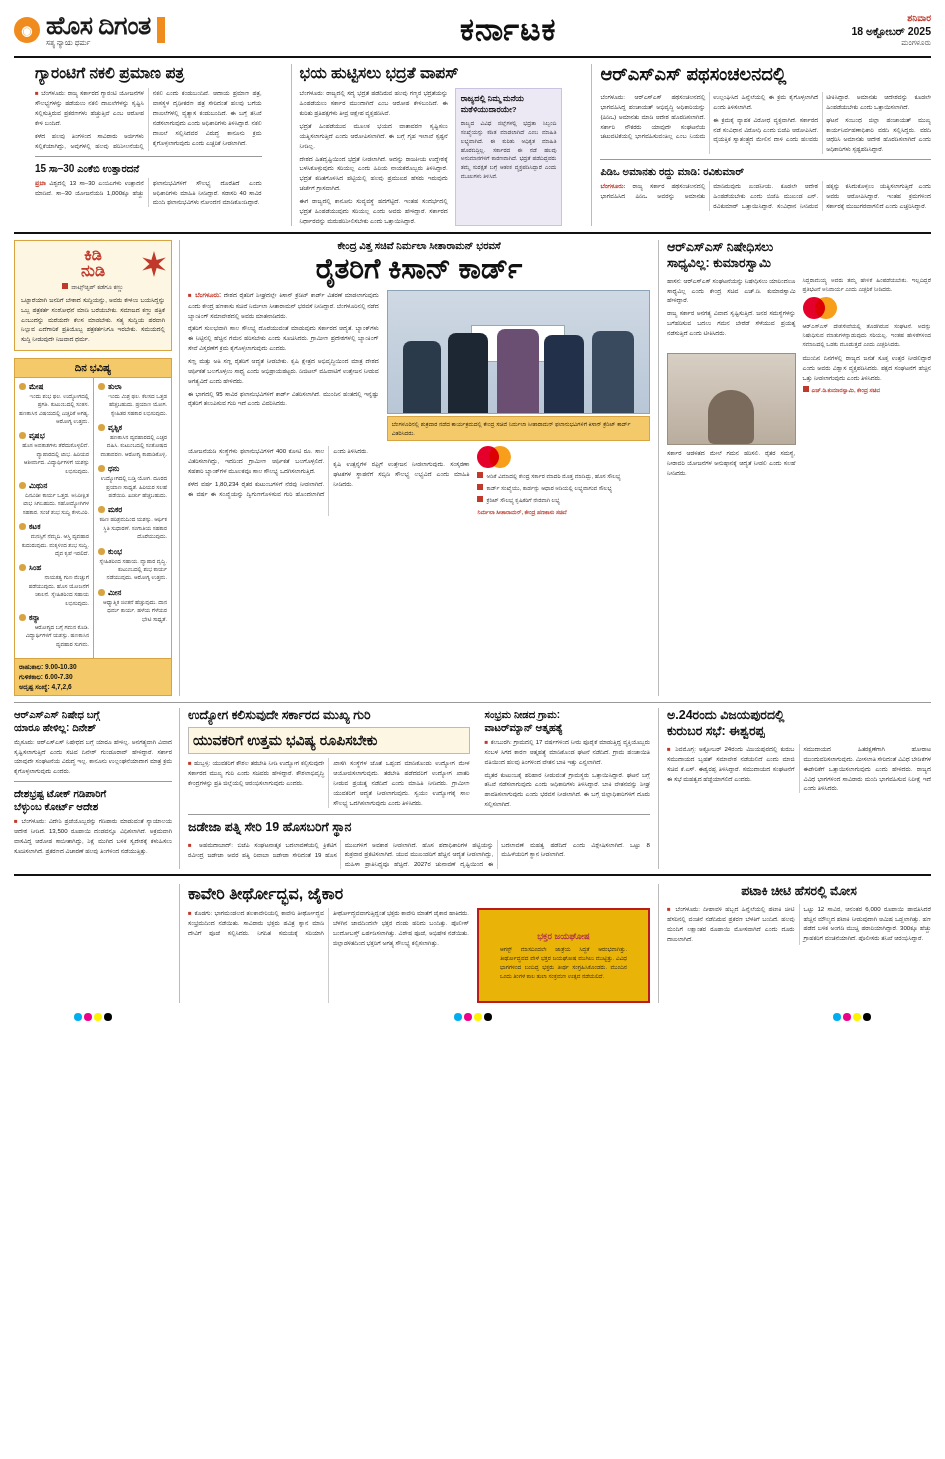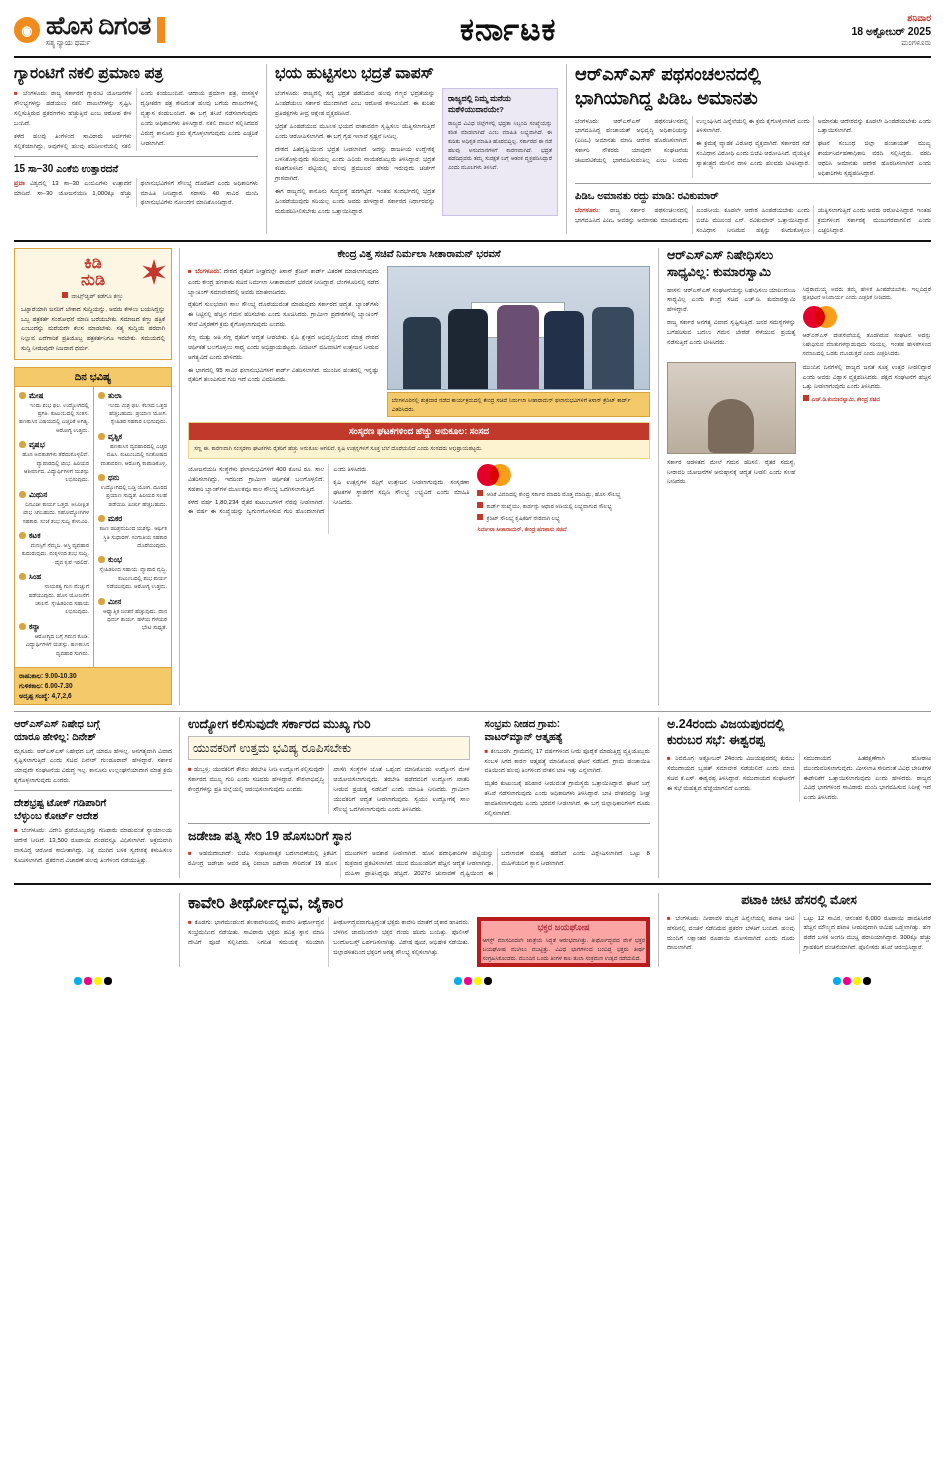--- a/index.html
+++ b/index.html
@@ -39,36 +39,36 @@
     hyphens:auto; word-break:break-word;
   }
   .body-text.sm { font-size:5.7px; line-height:1.55; }
   .lead-mark { color:#c0392b; font-weight:bold; font-size:6.2px; }
   .byline { color:#c0392b; font-weight:bold; font-size:6.4px; }
 
   .col-sep { border-left:1px solid #bbb; }
 
   
   .top-band { display:flex; gap:0; }
-  .tb-col { padding:0 8px; }
+  .tb-col { padding:0 8px;margin-left:21px; }
   .tb1 { width:252px; padding-left:0; }
   .tb2 { width:300px; }
   .tb3 { width:365px; padding-right:0; }
 
   .h-lg { font-size:15.5px; font-weight:bold; line-height:1.22; margin-bottom:5px; }
   .h-xl { font-size:18px; font-weight:bold; line-height:1.2; margin-bottom:6px; }
   .h-md { font-size:12.5px; font-weight:bold; line-height:1.25; margin-bottom:4px; }
   .h-sm { font-size:10px; font-weight:bold; line-height:1.3; margin-bottom:3px; }
 
   .two-col { column-count:2; column-gap:9px; column-rule:1px solid #ccc; }
   .three-col { column-count:3; column-gap:8px; column-rule:1px solid #ccc; }
 
   .tint-violet { background:#ece9f5; border:1px solid #c9c2e2; padding:5px; }
   .tint-yellow { background:#fdf3d0; border:1px solid #e8d68a; padding:5px; }
-  .tint-pink   { background:#fca5a5; border:4px solid #b91c1c; padding:1px; }
+  .tint-pink   { background:#eab308; border:2px solid #b91c1c; padding:21px; }
   .tint-cream  { background:#fdf6e3; border:1px solid #e7dcb8; padding:5px; }
   .subhead-box { border:1px solid #bbb; padding:4px; }
 
   
   .mid { display:flex; margin-top:6px; }
   .mid-left { width:165px; padding-right:7px; }
   .mid-center { width:480px; padding:0 8px; border-left:1px solid #bbb; border-right:1px solid #bbb; }
   .mid-right { width:272px; padding-left:8px; }
 
   
@@ -178,21 +178,20 @@
         </div>
         <div style="width:42%;" class="tint-violet">
           <div style="font-size:8px; font-weight:bold; line-height:1.3; margin-bottom:4px;">ರಾಜ್ಯದಲ್ಲಿ ನಿಮ್ಮ ಮನೆಯ ಮಠೆಳಿಯುದಾರಯೇ?</div>
           <div class="body-text sm">ರಾಜ್ಯದ ವಿವಿಧ ಜಿಲ್ಲೆಗಳಲ್ಲಿ ಭದ್ರತಾ ಸಿಬ್ಬಂದಿ ಸಂಖ್ಯೆಯನ್ನು ಕಡಿತ ಮಾಡಲಾಗಿದೆ ಎಂಬ ಮಾಹಿತಿ ಲಭ್ಯವಾಗಿದೆ. ಈ ಕುರಿತು ಅಧಿಕೃತ ಮಾಹಿತಿ ಹೊರಬಿದ್ದಿಲ್ಲ. ಸರ್ಕಾರದ ಈ ನಡೆ ಹಲವು ಅನುಮಾನಗಳಿಗೆ ಕಾರಣವಾಗಿದೆ. ಭದ್ರತೆ ಪಡೆದಿದ್ದವರು ತಮ್ಮ ಸುರಕ್ಷತೆ ಬಗ್ಗೆ ಆತಂಕ ವ್ಯಕ್ತಪಡಿಸಿದ್ದಾರೆ ಎಂದು ಮೂಲಗಳು ತಿಳಿಸಿವೆ.</div>
         </div>
       </div>
     </div>
 
     <div class="tb-col tb3 col-sep">
       <div class="h-xl">ಆರ್‌ಎಸ್‌ಎಸ್‌ ಪಥಸಂಚಲನದಲ್ಲಿ</div>
-      <div class="h-xl" style="margin-top:-4px;">ಭಾಗಿಯಾಗಿದ್ದ ಪಿಡಿಒ ಅಮಾನತು</div>
       <div class="three-col">
         <div class="body-text">ಬೆಂಗಳೂರು: ಆರ್‌ಎಸ್‌ಎಸ್‌ ಪಥಸಂಚಲನದಲ್ಲಿ ಭಾಗವಹಿಸಿದ್ದ ಪಂಚಾಯತ್ ಅಭಿವೃದ್ಧಿ ಅಧಿಕಾರಿಯನ್ನು (ಪಿಡಿಒ) ಅಮಾನತು ಮಾಡಿ ಆದೇಶ ಹೊರಡಿಸಲಾಗಿದೆ. ಸರ್ಕಾರಿ ನೌಕರರು ಯಾವುದೇ ಸಂಘಟನೆಯ ಚಟುವಟಿಕೆಯಲ್ಲಿ ಭಾಗವಹಿಸುವಂತಿಲ್ಲ ಎಂಬ ನಿಯಮ ಉಲ್ಲಂಘಿಸಿದ ಹಿನ್ನೆಲೆಯಲ್ಲಿ ಈ ಕ್ರಮ ಕೈಗೊಳ್ಳಲಾಗಿದೆ ಎಂದು ತಿಳಿಸಲಾಗಿದೆ.</div>
         <div class="body-text" style="margin-top:3px;">ಈ ಕ್ರಮಕ್ಕೆ ವ್ಯಾಪಕ ವಿರೋಧ ವ್ಯಕ್ತವಾಗಿದೆ. ಸರ್ಕಾರದ ನಡೆ ಸಂವಿಧಾನ ವಿರೋಧಿ ಎಂದು ಬಿಜೆಪಿ ಆರೋಪಿಸಿದೆ. ವೈಯಕ್ತಿಕ ಸ್ವಾತಂತ್ರ್ಯದ ಮೇಲಿನ ದಾಳಿ ಎಂದು ಹಲವರು ಟೀಕಿಸಿದ್ದಾರೆ. ಅಮಾನತು ಆದೇಶವನ್ನು ಕೂಡಲೇ ಹಿಂಪಡೆಯಬೇಕು ಎಂದು ಒತ್ತಾಯಿಸಲಾಗಿದೆ.</div>
         <div class="body-text" style="margin-top:3px;">ಘಟನೆ ಸಂಬಂಧ ಜಿಲ್ಲಾ ಪಂಚಾಯತ್ ಮುಖ್ಯ ಕಾರ್ಯನಿರ್ವಹಣಾಧಿಕಾರಿ ವರದಿ ಸಲ್ಲಿಸಿದ್ದರು. ವರದಿ ಆಧರಿಸಿ ಅಮಾನತು ಆದೇಶ ಹೊರಡಿಸಲಾಗಿದೆ ಎಂದು ಅಧಿಕಾರಿಗಳು ಸ್ಪಷ್ಟಪಡಿಸಿದ್ದಾರೆ.</div>
       </div>
       <div class="rule-thin"></div>
       <div class="h-sm">ಪಿಡಿಒ ಅಮಾನತು ರದ್ದು ಮಾಡಿ: ರವಿಕುಮಾರ್</div>
       <div class="three-col">
         <div class="body-text">
           <span class="lead-mark">ಬೆಂಗಳೂರು:</span>
@@ -312,20 +311,21 @@
       </div>
       <div class="horo-foot">
         <div>ರಾಹುಕಾಲ: 9.00-10.30</div>
         <div>ಗುಳಿಕಕಾಲ: 6.00-7.30</div>
         <div>ಅದೃಷ್ಟ ಸಂಖ್ಯೆ: 4,7,2,6</div>
       </div>
     </div>
 
     <div class="mid-center">
       <div class="kisan-kicker">ಕೇಂದ್ರ ವಿತ್ತ ಸಚಿವೆ ನಿರ್ಮಲಾ ಸೀತಾರಾಮನ್ ಭರವಸೆ</div>
+      <div class="kisan-title">ರೈತರಿಗೆ ಕಿಸಾನ್ ಕಾರ್ಡ್</div>
 
       <div style="display:flex; gap:8px; margin-top:6px;">
         <div style="width:42%;">
           <div class="body-text">
             <span class="lead-mark">■</span>
             <span class="byline">ಬೆಂಗಳೂರು:</span>
             <span>ದೇಶದ ರೈತರಿಗೆ ಶೀಘ್ರದಲ್ಲೇ ಕಿಸಾನ್ ಕ್ರೆಡಿಟ್ ಕಾರ್ಡ್ ವಿತರಣೆ ಮಾಡಲಾಗುವುದು ಎಂದು ಕೇಂದ್ರ ಹಣಕಾಸು ಸಚಿವೆ ನಿರ್ಮಲಾ ಸೀತಾರಾಮನ್ ಭರವಸೆ ನೀಡಿದ್ದಾರೆ. ಬೆಂಗಳೂರಿನಲ್ಲಿ ನಡೆದ ಬ್ಯಾಂಕಿಂಗ್ ಸಮಾವೇಶದಲ್ಲಿ ಅವರು ಮಾತನಾಡಿದರು.</span>
           </div>
           <div class="body-text" style="margin-top:3px;">ರೈತರಿಗೆ ಸುಲಭವಾಗಿ ಸಾಲ ಸೌಲಭ್ಯ ದೊರೆಯುವಂತೆ ಮಾಡುವುದು ಸರ್ಕಾರದ ಆದ್ಯತೆ. ಬ್ಯಾಂಕ್‌ಗಳು ಈ ನಿಟ್ಟಿನಲ್ಲಿ ಹೆಚ್ಚಿನ ಗಮನ ಹರಿಸಬೇಕು ಎಂದು ಸೂಚಿಸಿದರು. ಗ್ರಾಮೀಣ ಪ್ರದೇಶಗಳಲ್ಲಿ ಬ್ಯಾಂಕಿಂಗ್ ಸೇವೆ ವಿಸ್ತರಣೆಗೆ ಕ್ರಮ ಕೈಗೊಳ್ಳಲಾಗುವುದು ಎಂದರು.</div>
           <div class="body-text" style="margin-top:3px;">ಸಣ್ಣ ಮತ್ತು ಅತಿ ಸಣ್ಣ ರೈತರಿಗೆ ಆದ್ಯತೆ ನೀಡಬೇಕು. ಕೃಷಿ ಕ್ಷೇತ್ರದ ಅಭಿವೃದ್ಧಿಯಿಂದ ಮಾತ್ರ ದೇಶದ ಆರ್ಥಿಕತೆ ಬಲಗೊಳ್ಳಲು ಸಾಧ್ಯ ಎಂದು ಅಭಿಪ್ರಾಯಪಟ್ಟರು. ಡಿಜಿಟಲ್ ವಹಿವಾಟಿಗೆ ಉತ್ತೇಜನ ನೀಡುವ ಅಗತ್ಯವಿದೆ ಎಂದು ಹೇಳಿದರು.</div>
@@ -337,24 +337,20 @@
             <div class="pp" style="left:6%;  width:38px; height:72px; background:#2b3a4a;"></div>
             <div class="pp" style="left:23%; width:40px; height:80px; background:#1d2733;"></div>
             <div class="pp" style="left:42%; width:42px; height:84px; background:#6a4f72;"></div>
             <div class="pp" style="left:60%; width:40px; height:78px; background:#223049;"></div>
             <div class="pp" style="left:78%; width:42px; height:82px; background:#3a4a5e;"></div>
           </div>
           <div class="cap-bar" style="margin-top:2px;">ಬೆಂಗಳೂರಿನಲ್ಲಿ ಶುಕ್ರವಾರ ನಡೆದ ಕಾರ್ಯಕ್ರಮದಲ್ಲಿ ಕೇಂದ್ರ ಸಚಿವೆ ನಿರ್ಮಲಾ ಸೀತಾರಾಮನ್ ಫಲಾನುಭವಿಗಳಿಗೆ ಕಿಸಾನ್ ಕ್ರೆಡಿಟ್ ಕಾರ್ಡ್ ವಿತರಿಸಿದರು.</div>
         </div>
       </div>
 
-      <div style="margin-top:5px;" class="tint-yellow">
-        <div class="cap-head" style="margin:-5px -5px 4px -5px;">ಸಂಸ್ಕರಣ ಘಟಕಗಳಿಂದ ಹೆಚ್ಚು ಅನುಕೂಲ: ಸಂಸದ</div>
-        <div class="body-text sm">ಸಣ್ಣ ಈ. ಕಾರಣವಾಗಿ ಸಂಸ್ಕರಣಾ ಘಟಕಗಳು ರೈತರಿಗೆ ಹೆಚ್ಚು ಅನುಕೂಲ ಆಗಲಿವೆ. ಕೃಷಿ ಉತ್ಪನ್ನಗಳಿಗೆ ಸೂಕ್ತ ಬೆಲೆ ದೊರೆಯಲಿದೆ ಎಂದು ಸಂಸದರು ಅಭಿಪ್ರಾಯಪಟ್ಟರು.</div>
-      </div>
 
       <div style="display:flex; gap:8px; margin-top:5px;">
         <div style="width:62%;" class="two-col">
           <div class="body-text">ಯೋಜನೆಯಡಿ ಸಂಸ್ಥೆಗಳು ಫಲಾನುಭವಿಗಳಿಗೆ 400 ಕೋಟಿ ರೂ. ಸಾಲ ವಿತರಿಸಲಾಗಿದ್ದು, ಇದರಿಂದ ಗ್ರಾಮೀಣ ಆರ್ಥಿಕತೆ ಬಲಗೊಳ್ಳಲಿದೆ. ಸಹಕಾರಿ ಬ್ಯಾಂಕ್‌ಗಳ ಮೂಲಕವೂ ಸಾಲ ಸೌಲಭ್ಯ ಒದಗಿಸಲಾಗುತ್ತಿದೆ.</div>
           <div class="body-text" style="margin-top:3px;">ಕಳೆದ ವರ್ಷ 1,80,234 ರೈತರ ಕುಟುಂಬಗಳಿಗೆ ನೆರವು ನೀಡಲಾಗಿದೆ. ಈ ವರ್ಷ ಈ ಸಂಖ್ಯೆಯನ್ನು ದ್ವಿಗುಣಗೊಳಿಸುವ ಗುರಿ ಹೊಂದಲಾಗಿದೆ ಎಂದು ತಿಳಿಸಿದರು.</div>
           <div class="body-text" style="margin-top:3px;">ಕೃಷಿ ಉತ್ಪನ್ನಗಳ ರಫ್ತಿಗೆ ಉತ್ತೇಜನ ನೀಡಲಾಗುವುದು. ಸಂಸ್ಕರಣಾ ಘಟಕಗಳ ಸ್ಥಾಪನೆಗೆ ಸಬ್ಸಿಡಿ ಸೌಲಭ್ಯ ಲಭ್ಯವಿದೆ ಎಂದು ಮಾಹಿತಿ ನೀಡಿದರು.</div>
         </div>
         <div style="width:38%;">
           <div class="mc-logo">
             <span class="c1"></span>
@@ -422,21 +418,21 @@
         <span class="lead-mark">■</span>
         <span>ಬೆಂಗಳೂರು: ವಿದೇಶಿ ಪ್ರಜೆಯೊಬ್ಬರನ್ನು ಗಡಿಪಾರು ಮಾಡುವಂತೆ ನ್ಯಾಯಾಲಯ ಆದೇಶ ನೀಡಿದೆ. 13,500 ರೂಪಾಯಿ ದಂಡವನ್ನೂ ವಿಧಿಸಲಾಗಿದೆ. ಅಕ್ರಮವಾಗಿ ವಾಸವಿದ್ದ ಆರೋಪ ಸಾಬೀತಾಗಿದ್ದು, ಶಿಕ್ಷೆ ಮುಗಿದ ಬಳಿಕ ಸ್ವದೇಶಕ್ಕೆ ಕಳುಹಿಸಲು ಸೂಚಿಸಲಾಗಿದೆ. ಪ್ರಕರಣದ ವಿಚಾರಣೆ ಹಲವು ತಿಂಗಳಿಂದ ನಡೆಯುತ್ತಿತ್ತು.</span>
       </div>
     </div>
 
     <div class="lw2">
       <div style="display:flex; gap:15px;">
         <div style="width:63%;">
           <div class="h-md">ಉದ್ಯೋಗ ಕಲಿಸುವುದೇ ಸರ್ಕಾರದ ಮುಖ್ಯ ಗುರಿ</div>
           <div class="subhead-box tint-cream" style="margin-bottom:4px;">
-            <div style="font-size:12px; font-weight:normal;">ಯುವಕರಿಗೆ ಉತ್ತಮ ಭವಿಷ್ಯ ರೂಪಿಸಬೇಕು</div>
+            <div style="font-size:14px; font-weight:bold;">ಯುವಕರಿಗೆ ಉತ್ತಮ ಭವಿಷ್ಯ ರೂಪಿಸಬೇಕು</div>
           </div>
           <div class="two-col">
             <div class="body-text">
               <span class="lead-mark">■</span>
               <span>ಹುಬ್ಬಳ್ಳಿ: ಯುವಕರಿಗೆ ಕೌಶಲ ತರಬೇತಿ ನೀಡಿ ಉದ್ಯೋಗ ಕಲ್ಪಿಸುವುದೇ ಸರ್ಕಾರದ ಮುಖ್ಯ ಗುರಿ ಎಂದು ಸಚಿವರು ಹೇಳಿದ್ದಾರೆ. ಕೌಶಲಾಭಿವೃದ್ಧಿ ಕೇಂದ್ರಗಳನ್ನು ಪ್ರತಿ ಜಿಲ್ಲೆಯಲ್ಲಿ ಆರಂಭಿಸಲಾಗುವುದು ಎಂದರು.</span>
             </div>
             <div class="body-text" style="margin-top:3px;">ಖಾಸಗಿ ಸಂಸ್ಥೆಗಳ ಜೊತೆ ಒಪ್ಪಂದ ಮಾಡಿಕೊಂಡು ಉದ್ಯೋಗ ಮೇಳ ಆಯೋಜಿಸಲಾಗುವುದು. ತರಬೇತಿ ಪಡೆದವರಿಗೆ ಉದ್ಯೋಗ ಖಾತರಿ ನೀಡುವ ಪ್ರಯತ್ನ ನಡೆದಿದೆ ಎಂದು ಮಾಹಿತಿ ನೀಡಿದರು. ಗ್ರಾಮೀಣ ಯುವಕರಿಗೆ ಆದ್ಯತೆ ನೀಡಲಾಗುವುದು. ಸ್ವಯಂ ಉದ್ಯೋಗಕ್ಕೆ ಸಾಲ ಸೌಲಭ್ಯ ಒದಗಿಸಲಾಗುವುದು ಎಂದು ತಿಳಿಸಿದರು.</div>
           </div>
         </div>
         <div style="width:37%;">

